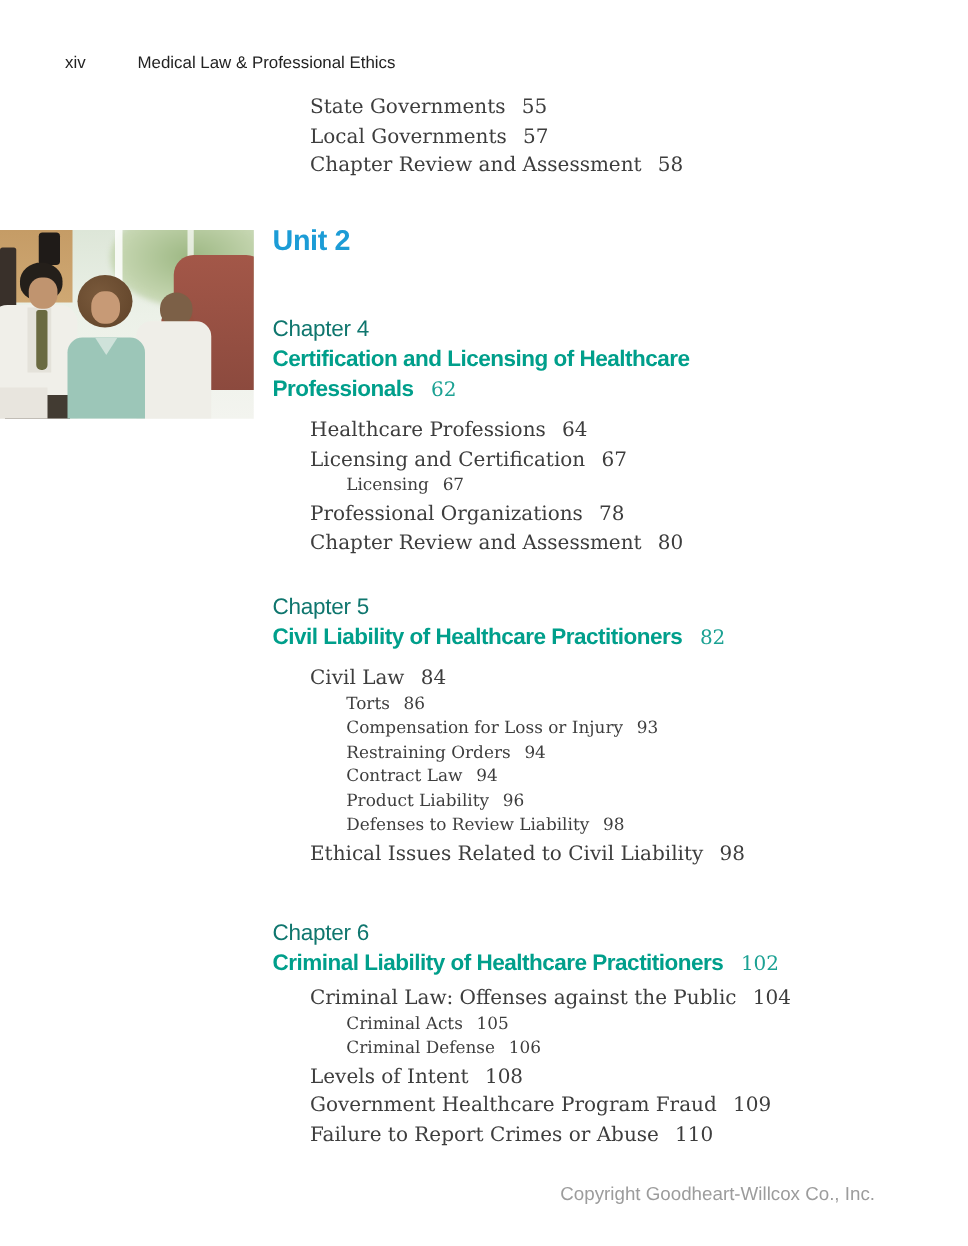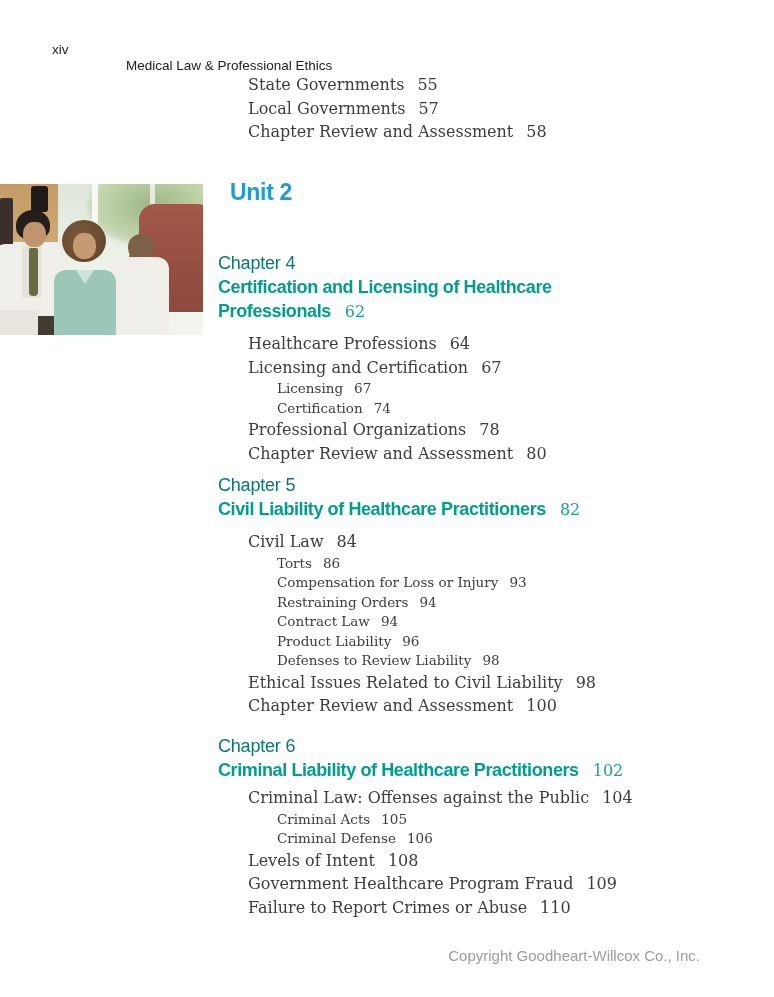--- a/index.html
+++ b/index.html
@@ -2,38 +2,38 @@
 <html><head>
 <meta charset="utf-8">
 <style>
   html,body{margin:0;padding:0;background:#fff;}
   .page{position:relative;width:774px;height:997px;background:#ffffff;overflow:hidden;
         font-family:"Liberation Sans",sans-serif;}
 
   
   .runhead{position:absolute;top:42px;left:0;width:774px;font-size:13.5px;color:#222;}
   .folio{position:absolute;left:52px;top:0;}
-  .booktitle{position:absolute;left:126px;top:0;margin-top:16px;}
+  .booktitle{position:absolute;left:110px;top:0;}
 
   
   .entries{position:absolute;color:#3d3d3d;font-family:"DejaVu Serif",serif;}
   .entry{white-space:nowrap;}
   .entry.lvl1{font-size:16px;line-height:23.5px;}
   .entry.lvl2{font-size:13.5px;line-height:19.5px;margin-left:29px;}
   .entry .epage{margin-left:13px;}
   .entry.lvl2 .epage{margin-left:11px;}
 
   #toc-top{top:73px;left:248px;}
   #entries-ch4{top:332px;left:248px;}
   #entries-ch5{top:530px;left:248px;}
   #entries-ch6{top:786px;left:248px;}
 
   
   .unit{position:absolute;left:218px;top:177px;color:#1c9cd6;font-weight:bold;
-        font-size:23px;line-height:30px;letter-spacing:-0.3px;margin-left:12px;}
+        font-size:23px;line-height:30px;letter-spacing:-0.3px;}
 
   
   .chapter{position:absolute;left:218px;}
   .ch-label{font-size:18px;line-height:23px;color:#0f766e;letter-spacing:-0.2px;}
   .ch-title{font-size:18px;line-height:24px;color:#009f8b;font-weight:bold;letter-spacing:-0.4px;}
   .ch-title .ch-page{font-family:"DejaVu Serif",serif;font-weight:normal;font-size:16px;
         color:#1ba193;margin-left:14px;letter-spacing:0;}
   #ch4{top:252px;} #ch4 .ch-title{width:460px;}
   #ch5{top:474px;} #ch5 .ch-title{width:600px;}
   #ch6{top:735px;} #ch6 .ch-title{width:600px;}
@@ -117,39 +117,37 @@
   </div>
 
   <div id="ch4" class="chapter">
     <div class="ch-label">Chapter 4</div>
     <div class="ch-title"><span>Certification and Licensing of Healthcare Professionals</span><span class="ch-page">62</span></div>
   </div>
   <div id="entries-ch4" class="entries">
       <div class="entry lvl1"><span class="etext">Healthcare Professions</span><span class="epage">64</span></div>
       <div class="entry lvl1"><span class="etext">Licensing and Certification</span><span class="epage">67</span></div>
       <div class="entry lvl2"><span class="etext">Licensing</span><span class="epage">67</span></div>
-      <div class="entry lvl2"><span class="etext">Certification</span><span class="epage">74</span></div>
       <div class="entry lvl1"><span class="etext">Professional Organizations</span><span class="epage">78</span></div>
       <div class="entry lvl1"><span class="etext">Chapter Review and Assessment</span><span class="epage">80</span></div>
     </div>
 
   <div id="ch5" class="chapter">
     <div class="ch-label">Chapter 5</div>
     <div class="ch-title"><span>Civil Liability of Healthcare Practitioners</span><span class="ch-page">82</span></div>
   </div>
   <div id="entries-ch5" class="entries">
       <div class="entry lvl1"><span class="etext">Civil Law</span><span class="epage">84</span></div>
       <div class="entry lvl2"><span class="etext">Torts</span><span class="epage">86</span></div>
       <div class="entry lvl2"><span class="etext">Compensation for Loss or Injury</span><span class="epage">93</span></div>
       <div class="entry lvl2"><span class="etext">Restraining Orders</span><span class="epage">94</span></div>
       <div class="entry lvl2"><span class="etext">Contract Law</span><span class="epage">94</span></div>
       <div class="entry lvl2"><span class="etext">Product Liability</span><span class="epage">96</span></div>
       <div class="entry lvl2"><span class="etext">Defenses to Review Liability</span><span class="epage">98</span></div>
       <div class="entry lvl1"><span class="etext">Ethical Issues Related to Civil Liability</span><span class="epage">98</span></div>
-      <div class="entry lvl1"><span class="etext">Chapter Review and Assessment</span><span class="epage">100</span></div>
     </div>
 
   <div id="ch6" class="chapter">
     <div class="ch-label">Chapter 6</div>
     <div class="ch-title"><span>Criminal Liability of Healthcare Practitioners</span><span class="ch-page">102</span></div>
   </div>
   <div id="entries-ch6" class="entries">
       <div class="entry lvl1"><span class="etext">Criminal Law: Offenses against the Public</span><span class="epage">104</span></div>
       <div class="entry lvl2"><span class="etext">Criminal Acts</span><span class="epage">105</span></div>
       <div class="entry lvl2"><span class="etext">Criminal Defense</span><span class="epage">106</span></div>

